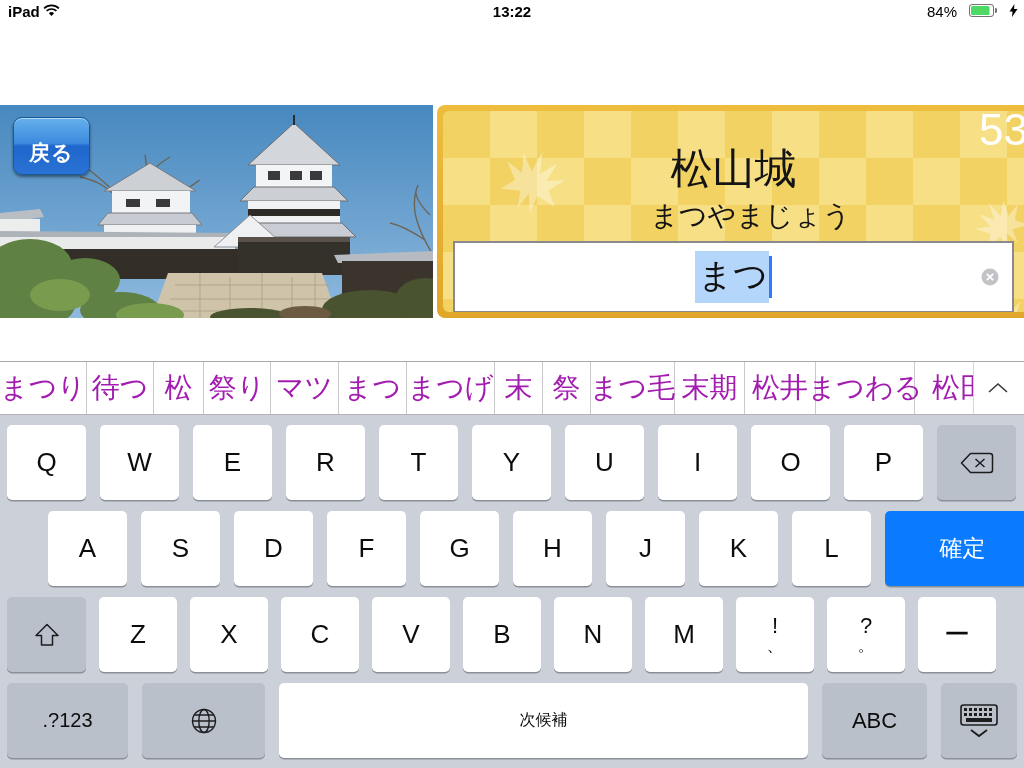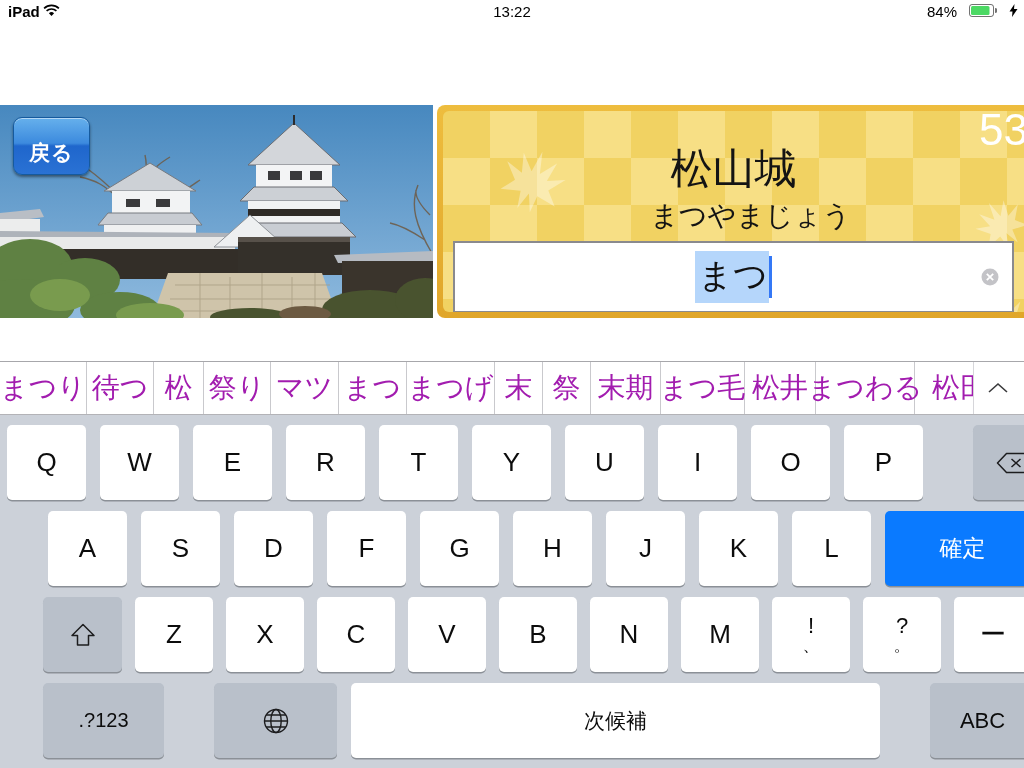--- a/index.html
+++ b/index.html
@@ -4,21 +4,21 @@
 <style>
   * { margin:0; padding:0; box-sizing:border-box; }
   html,body { width:1024px; height:768px; overflow:hidden; background:#fff;
     font-family:"Liberation Sans","DejaVu Sans",sans-serif; }
   #screen { position:relative; width:1024px; height:768px; background:#fff; }
 
   
   #statusbar { position:absolute; top:0; left:0; width:1024px; height:24px;
     display:flex; align-items:center; font-size:15px; color:#000; }
   #sb-left { position:absolute; left:8px; top:3px; display:flex; align-items:center; gap:3px; font-weight:bold;}
-  #sb-time { position:absolute; left:0; width:100%; text-align:center; top:3px; font-weight:normal; }
+  #sb-time { position:absolute; left:0; width:100%; text-align:center; top:3px; font-weight:bold; }
   #sb-right { position:absolute; right:6px; top:3px; display:flex; align-items:center; gap:12px; }
 
   
   #photo { position:absolute; left:0; top:105px; width:433px; height:213px; overflow:hidden; background:#5e97c8; }
   #back-btn { position:absolute; left:13px; top:12px; padding:21px 15px 7px;
     font-size:21px; font-weight:bold; color:#fff; letter-spacing:1px;
     background:linear-gradient(#66b0ec 0%, #3c8ade 45%, #1f66cc 50%, #2a72d4 100%);
     border:1px solid #155a9e; border-radius:9px;
     box-shadow:0 2px 3px rgba(0,0,0,.45), inset 0 1px 0 rgba(255,255,255,.5); }
 
@@ -51,26 +51,26 @@
   .cand.clipped { overflow:hidden; justify-content:flex-start; padding-left:17px; border-right:none; }
   #cand-collapse { height:100%; display:flex; align-items:center; justify-content:center;
     border-left:1px solid #d6d6da; }
 
   
   #keyboard { position:absolute; left:0; top:415px; width:1024px; height:353px; background:#ccd1d9; }
   .krow { position:absolute; display:flex; gap:14px; }
   .key { height:75px; background:#fff; border-radius:5px;
     box-shadow:0 1.5px 0 0 #8b9097; display:flex; flex-direction:column;
     align-items:center; justify-content:center; font-size:26px; color:#0c0c0c; }
-  .key.gray { background:#b9c0ca;margin-left:36px; }
+  .key.gray { background:#b9c0ca; }
   .key.blue { background:#0a7aff; color:#fff; font-size:23px; }
   .w79{width:79px;} .w78{width:78px;} .w131{width:155px;} .w121{width:121px;}
   .w123{width:123px;} .w529{width:529px;} .w105{width:105px;} .w76{width:76px;}
   .punct-top{font-size:22px; line-height:22px;} .punct-bot{font-size:17px; line-height:17px;}
-  #space-key{font-size:21px;} #abc-key{font-size:22px;} #num-key{font-size:20px;}
+  #space-key{font-size:16px;} #abc-key{font-size:22px;} #num-key{font-size:20px;}
   .key svg{display:block;}
 </style>
 </head>
 <body>
 
 <div id="screen">
 
   <div id="statusbar">
     <div id="sb-left">
       <span>iPad</span>
@@ -210,22 +210,22 @@
   <div id="candbar">
     <div class="cand" style="width:87px">まつり</div>
     <div class="cand" style="width:67px">待つ</div>
     <div class="cand" style="width:50px">松</div>
     <div class="cand" style="width:67px">祭り</div>
     <div class="cand" style="width:68px">マツ</div>
     <div class="cand" style="width:68px">まつ</div>
     <div class="cand" style="width:88px">まつげ</div>
     <div class="cand" style="width:48px">末</div>
     <div class="cand" style="width:48px">祭</div>
+    <div class="cand" style="width:84px">まつ毛</div>
     <div class="cand" style="width:70px">末期</div>
-    <div class="cand" style="width:84px">まつ毛</div>
     <div class="cand" style="width:71px">松井</div>
     <div class="cand" style="width:99px">まつわる</div>
     <div class="cand clipped" style="width:58px">松田</div>
     <div id="cand-collapse" style="width:49px">
       <svg width="22" height="12" viewBox="0 0 22 12">
         <polyline points="2,10 11,2 20,10" fill="none" stroke="#3a3a3c" stroke-width="1.6"></polyline>
       </svg>
     </div>
   </div>
 

